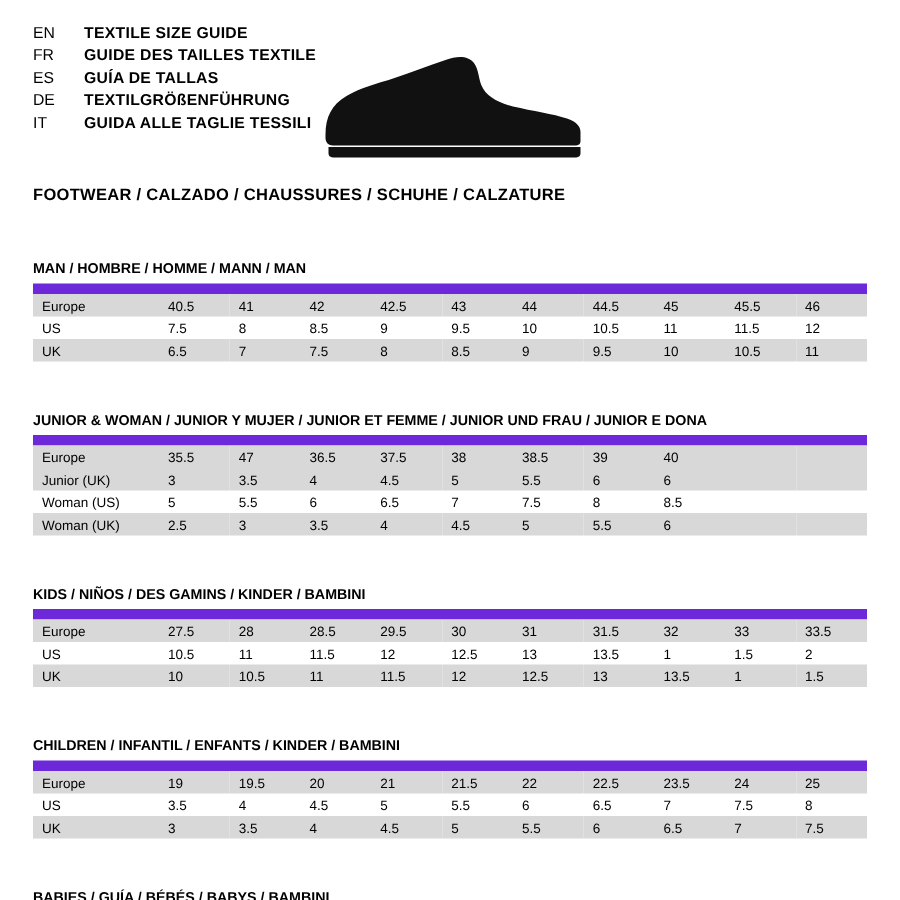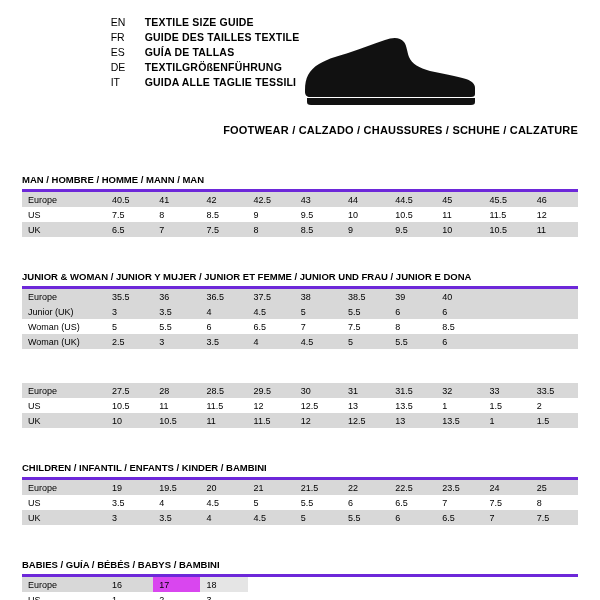--- a/index.html
+++ b/index.html
@@ -19,21 +19,21 @@
     position: relative;
     width: 600px;
     height: 600px;
     box-sizing: border-box;
     padding: 16px 22px 0 22px;
   }
   
   .header {
     display: flex;
     align-items: flex-start;
-    justify-content: center;
+    justify-content: flex-start;
   }
   .lang-table {
     border-collapse: collapse;
   }
   .lang-table td {
     padding: 0 0 2px 0;
     font-size: 10.5px;
     line-height: 13px;
     vertical-align: top;
   }
@@ -49,34 +49,33 @@
     width: 180px;
     height: 80px;
     margin-top: 14px;
     margin-right: 10px;
   }
   .cat-title {
     margin-top: 14px;
     font-size: 11px;
     font-weight: bold;
     letter-spacing: 0.2px;
-    text-align: right;
   }
   
   .section {
     margin-top: 34px;
   }
   .section.first {
     margin-top: 38px;
   }
   .section-title {
     font-size: 9.5px;
     font-weight: bold;
     padding-bottom: 4px;
-    border-bottom: 3px solid #6d28d9;
+    border-bottom: 7px solid #6d28d9;
     margin-bottom: 0;
   }
   table.sizes {
     border-collapse: collapse;
     width: 100%;
     table-layout: fixed;
   }
   table.sizes td {
     font-size: 9px;
     height: 15px;
@@ -182,21 +181,21 @@
     </table>
   </div>
 
   <div class="section">
     <div class="section-title">JUNIOR &amp; WOMAN / JUNIOR Y MUJER / JUNIOR ET FEMME / JUNIOR UND FRAU / JUNIOR E DONA</div>
     <table class="sizes">
       <tbody>
         <tr class="shaded">
           <td class="label">Europe</td>
           <td class="cell">35.5</td>
-          <td class="cell">36</td>
+          <td class="cell">47</td>
           <td class="cell">36.5</td>
           <td class="cell">37.5</td>
           <td class="cell">38</td>
           <td class="cell">38.5</td>
           <td class="cell">39</td>
           <td class="cell">40</td>
           <td class="cell"></td>
           <td class="cell"></td>
         </tr>
         <tr class="shaded">
@@ -236,20 +235,21 @@
           <td class="cell">5.5</td>
           <td class="cell">6</td>
           <td class="cell"></td>
           <td class="cell"></td>
         </tr>
       </tbody>
     </table>
   </div>
 
   <div class="section">
+    <div class="section-title">KIDS / NIÑOS / DES GAMINS / KINDER / BAMBINI</div>
     <table class="sizes">
       <tbody>
         <tr class="shaded">
           <td class="label">Europe</td>
           <td class="cell">27.5</td>
           <td class="cell">28</td>
           <td class="cell">28.5</td>
           <td class="cell">29.5</td>
           <td class="cell">30</td>
           <td class="cell">31</td>

